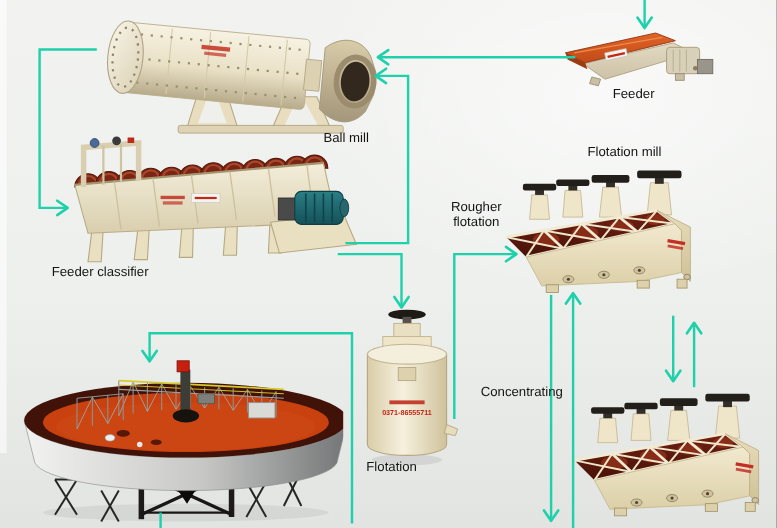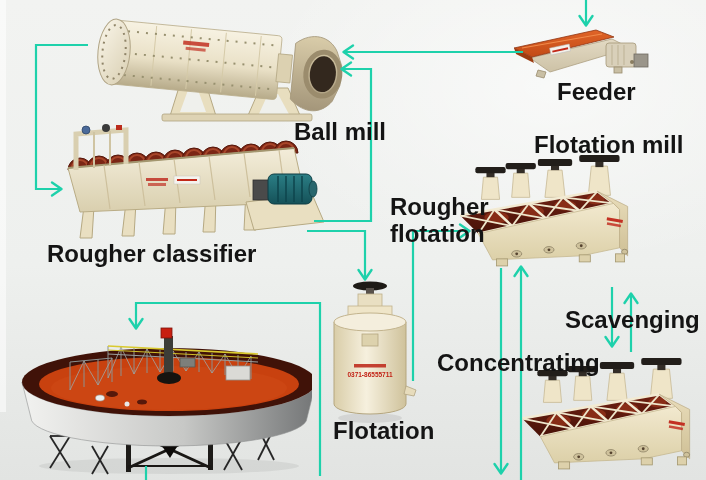--- a/index.html
+++ b/index.html
@@ -6,25 +6,24 @@
   #stage{
     position:relative;width:706px;height:480px;overflow:hidden;
     font-family:"Liberation Sans",sans-serif;
     background:
       radial-gradient(ellipse 420px 260px at 78% 18%, rgba(255,255,255,.55), rgba(255,255,255,0) 70%),
       linear-gradient(180deg,#f2f3f1 0%,#eef0ee 55%,#e2e4e2 100%);
   }
   .machine{position:absolute;z-index:1;}
   .overlay{position:absolute;left:0;top:0;z-index:4;}
   .lbl{
-    position:absolute;z-index:6;color:#141414;font-size:24px;line-height:1.12;
+    position:absolute;z-index:6;color:#141414;font-size:12px;line-height:1.12;
     white-space:nowrap;
-    font-weight:bold;
   }
-  .lbl.wrap{white-space:normal;text-align:center;margin-top:12px;}
+  .lbl.wrap{white-space:normal;text-align:center;}
   #edge-strip{position:absolute;left:0;top:0;width:6px;height:412px;
     background:rgba(255,255,255,.55);z-index:2;}
 </style>
 </head>
 <body>
 
 <div id="stage">
 
   <div id="edge-strip"></div>
 
@@ -376,21 +375,20 @@
       <polyline points="320,476 320,303 136,303 136,328" marker-end="url(#ah)"></polyline>
       <polyline points="501,268 501,473" marker-end="url(#ah)"></polyline>
       <polyline points="521,480 521,267" marker-end="url(#ah)"></polyline>
       <polyline points="612,287 612,346" marker-end="url(#ah)"></polyline>
       <polyline points="631,352 631,294" marker-end="url(#ah)"></polyline>
       <polyline points="146,466 146,480"></polyline>
     </g>
   </svg>
 
   <div class="lbl" style="left:294px;top:119px">Ball mill</div>
-  <div class="lbl" style="left:47px;top:241px">Rougher classifier</div>
+  <div class="lbl" style="left:47px;top:241px">Feeder classifier</div>
   <div class="lbl" style="left:557px;top:79px">Feeder</div>
   <div class="lbl" style="left:534px;top:132px">Flotation mill</div>
   <div class="lbl wrap" style="left:390px;top:182px;width:86px">Rougher flotation</div>
   <div class="lbl" style="left:333px;top:418px">Flotation</div>
   <div class="lbl" style="left:437px;top:350px">Concentrating</div>
-  <div class="lbl" style="left:565px;top:307px">Scavenging</div>
 
 </div>
 
 </body></html>

